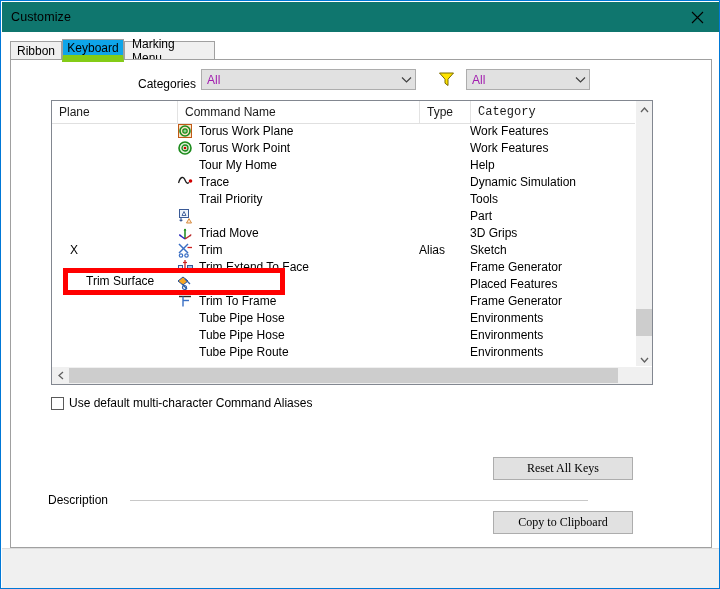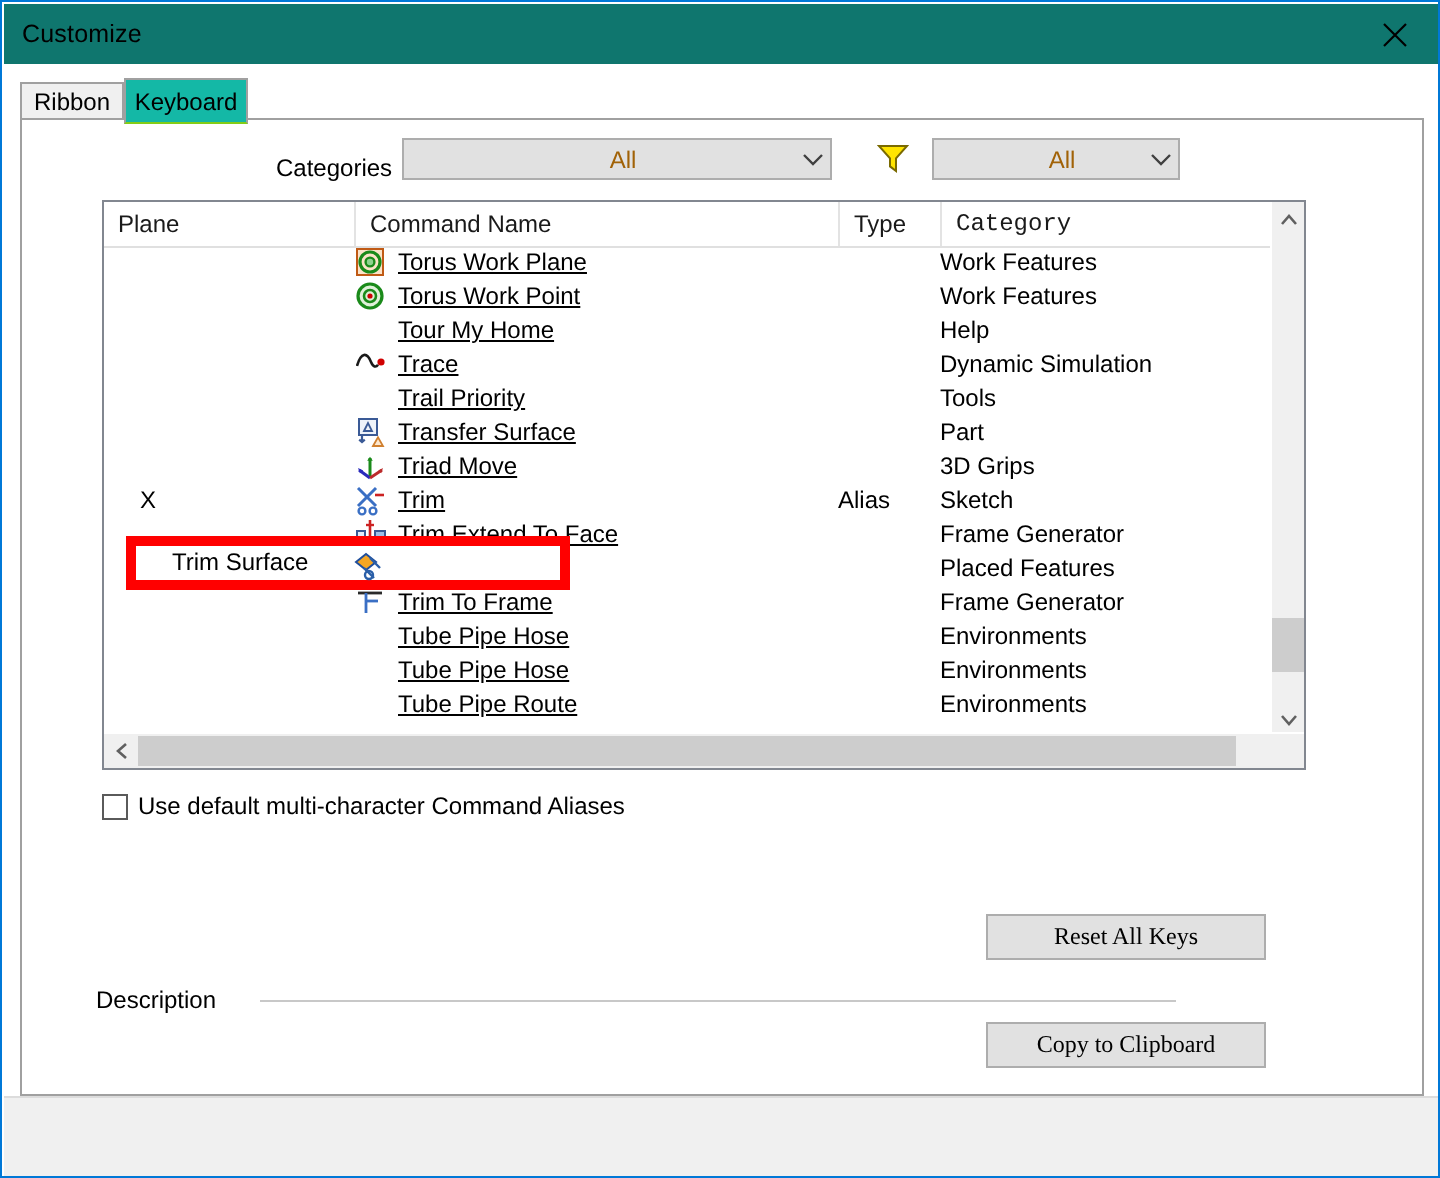--- a/index.html
+++ b/index.html
@@ -65,22 +65,22 @@
     background: #f0f0f0;
     display: flex; align-items: center; justify-content: center;
     padding: 0 7px;
     font-size: 12px;
     color: #000;
     cursor: default;
   }
   .tab.active {
     top: 0px;
     height: 23px;
-    background: #14b8a6;
-    border-bottom: 1px solid #84cc16;
+    background: #0ea5e9;
+    border-bottom: 7px solid #84cc16;
     z-index: 5;
   }
   .tabpanel {
     position: absolute;
     left: 9px; top: 58px;
     width: 702px;
     height: 489px;
     box-sizing: border-box;
     border: 1px solid #a0a0a0;
     background: #ffffff;
@@ -96,27 +96,26 @@
     position: absolute;
     box-sizing: border-box;
     height: 21px;
     background: #e1e1e1;
     border: 1px solid #adadad;
     display: flex;
     align-items: center;
     cursor: default;
   }
   .combo .val {
-    margin-left: 23px;
-    font-size: 12px;
-    color: #a16207;
+    margin-left: 5px;
+    font-size: 12px;
+    color: #a21caf;
     flex: 1;
     overflow: hidden;
     white-space: nowrap;
-    text-align: center;
   }
   .combo .arrow {
     width: 17px;
     display: flex; align-items: center; justify-content: center;
   }
   #combo-categories { left: 200px; top: 68px; width: 215px; }
   #combo-filter     { left: 465px; top: 68px; width: 124px; }
 
   .funnel {
     position: absolute;
@@ -175,21 +174,21 @@
     top: 0;
     height: 17px;
     line-height: 17px;
     font-size: 12px;
     color: #000;
     white-space: nowrap;
     overflow: hidden;
   }
   .c-keys { left: 18px;  width: 100px; }
   .c-icon { left: 125px; width: 18px; height: 17px; top: 0; }
-  .c-name { left: 147px; width: 210px; text-decoration: underline; }
+  .c-name { left: 147px; width: 210px; }
   .c-type { left: 367px; width: 50px; }
   .c-cat  { left: 418px; width: 165px; }
   .c-icon svg { position:absolute; left:1px; top:1px; display:block; }
 
   
   .vscroll {
     position: absolute;
     right: 0; top: 0;
     width: 16px;
     height: 267px;
@@ -348,20 +347,23 @@
     </div>
   </div>
 
   <div class="tabstrip">
     <div class="tab" id="tab0" style="left:0px;width:52px;">
       <span>Ribbon</span>
     </div>
     <div class="tab active" id="tab1" style="left:52px;width:62px;">
       <span>Keyboard</span>
     </div>
+    <div class="tab" id="tab2" style="left:114px;width:91px;">
+      <span>Marking Menu</span>
+    </div>
   </div>
 
   <div class="tabpanel"></div>
 
   <div class="cat-label">Categories</div>
 
   <div class="combo" id="combo-categories">
     <span class="val">All</span>
     <span class="arrow">
       <svg width="11" height="7" viewBox="0 0 11 7">
@@ -450,21 +452,20 @@
         <div class="lv-row">
           <div class="cell c-keys"></div>
           <div class="cell c-icon">
             <svg width="15" height="15" viewBox="0 0 15 15">
               <rect x="1.5" y="0.5" width="9" height="8" fill="#eef3fa" stroke="#3a5a96"></rect>
               <path d="M4 6.5 L6 2.5 L8 6.5 Z" fill="none" stroke="#3a5a96" stroke-width="0.9"></path>
               <path d="M3 9 L3 12 M1.6 10.8 L3 12 L4.4 10.8" stroke="#3a5a96" stroke-width="1.1" fill="none"></path>
               <path d="M8.5 14 L11 9.6 L13.5 14 Z" fill="#fde8d0" stroke="#d08030" stroke-width="0.9"></path>
             </svg>
           </div>
-          <div class="cell c-name">Transfer Surface</div>
           <div class="cell c-type"></div>
           <div class="cell c-cat">Part</div>
         </div>
         <div class="lv-row">
           <div class="cell c-keys"></div>
           <div class="cell c-icon">
             <svg width="15" height="15" viewBox="0 0 15 15">
               <path d="M7 13 L7 3" stroke="#1a8a1a" stroke-width="1.5"></path>
               <path d="M5.6 4.4 L7 2.4 L8.4 4.4 Z" fill="#1a8a1a"></path>
               <path d="M7 13 L1.5 9" stroke="#2b2bbb" stroke-width="1.5"></path>

